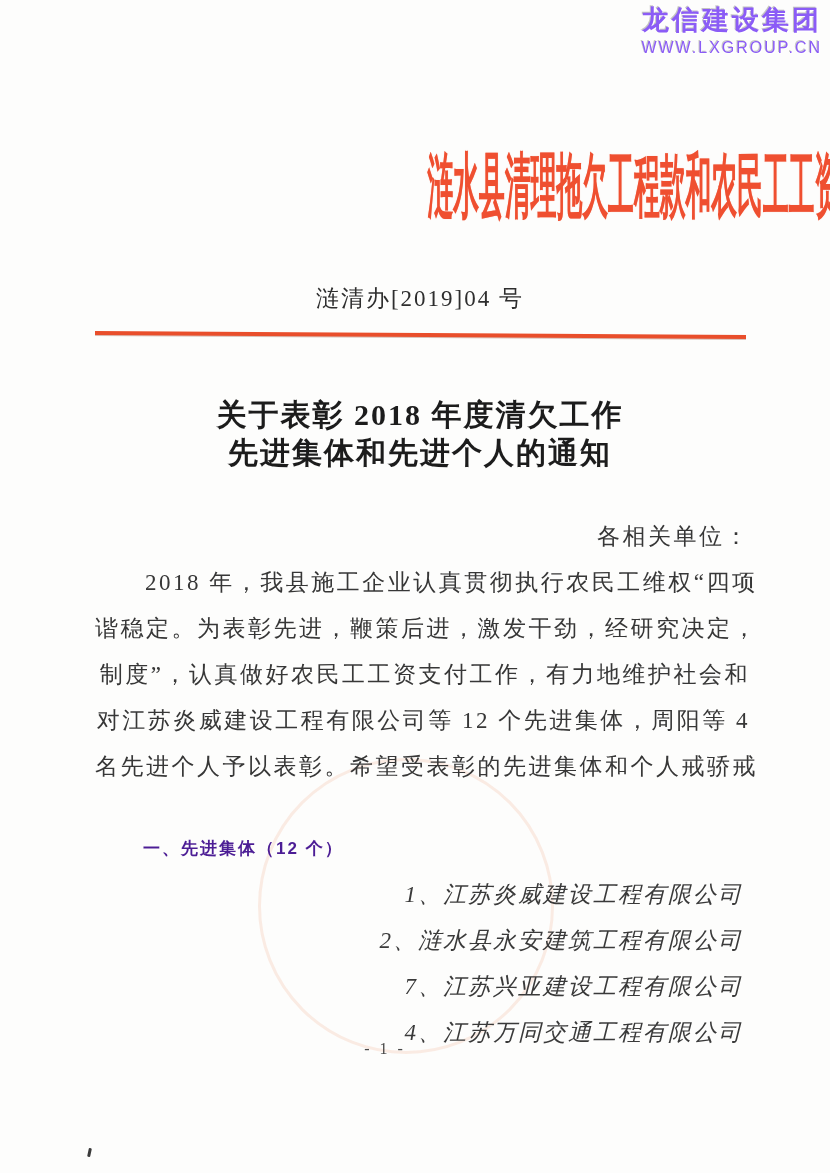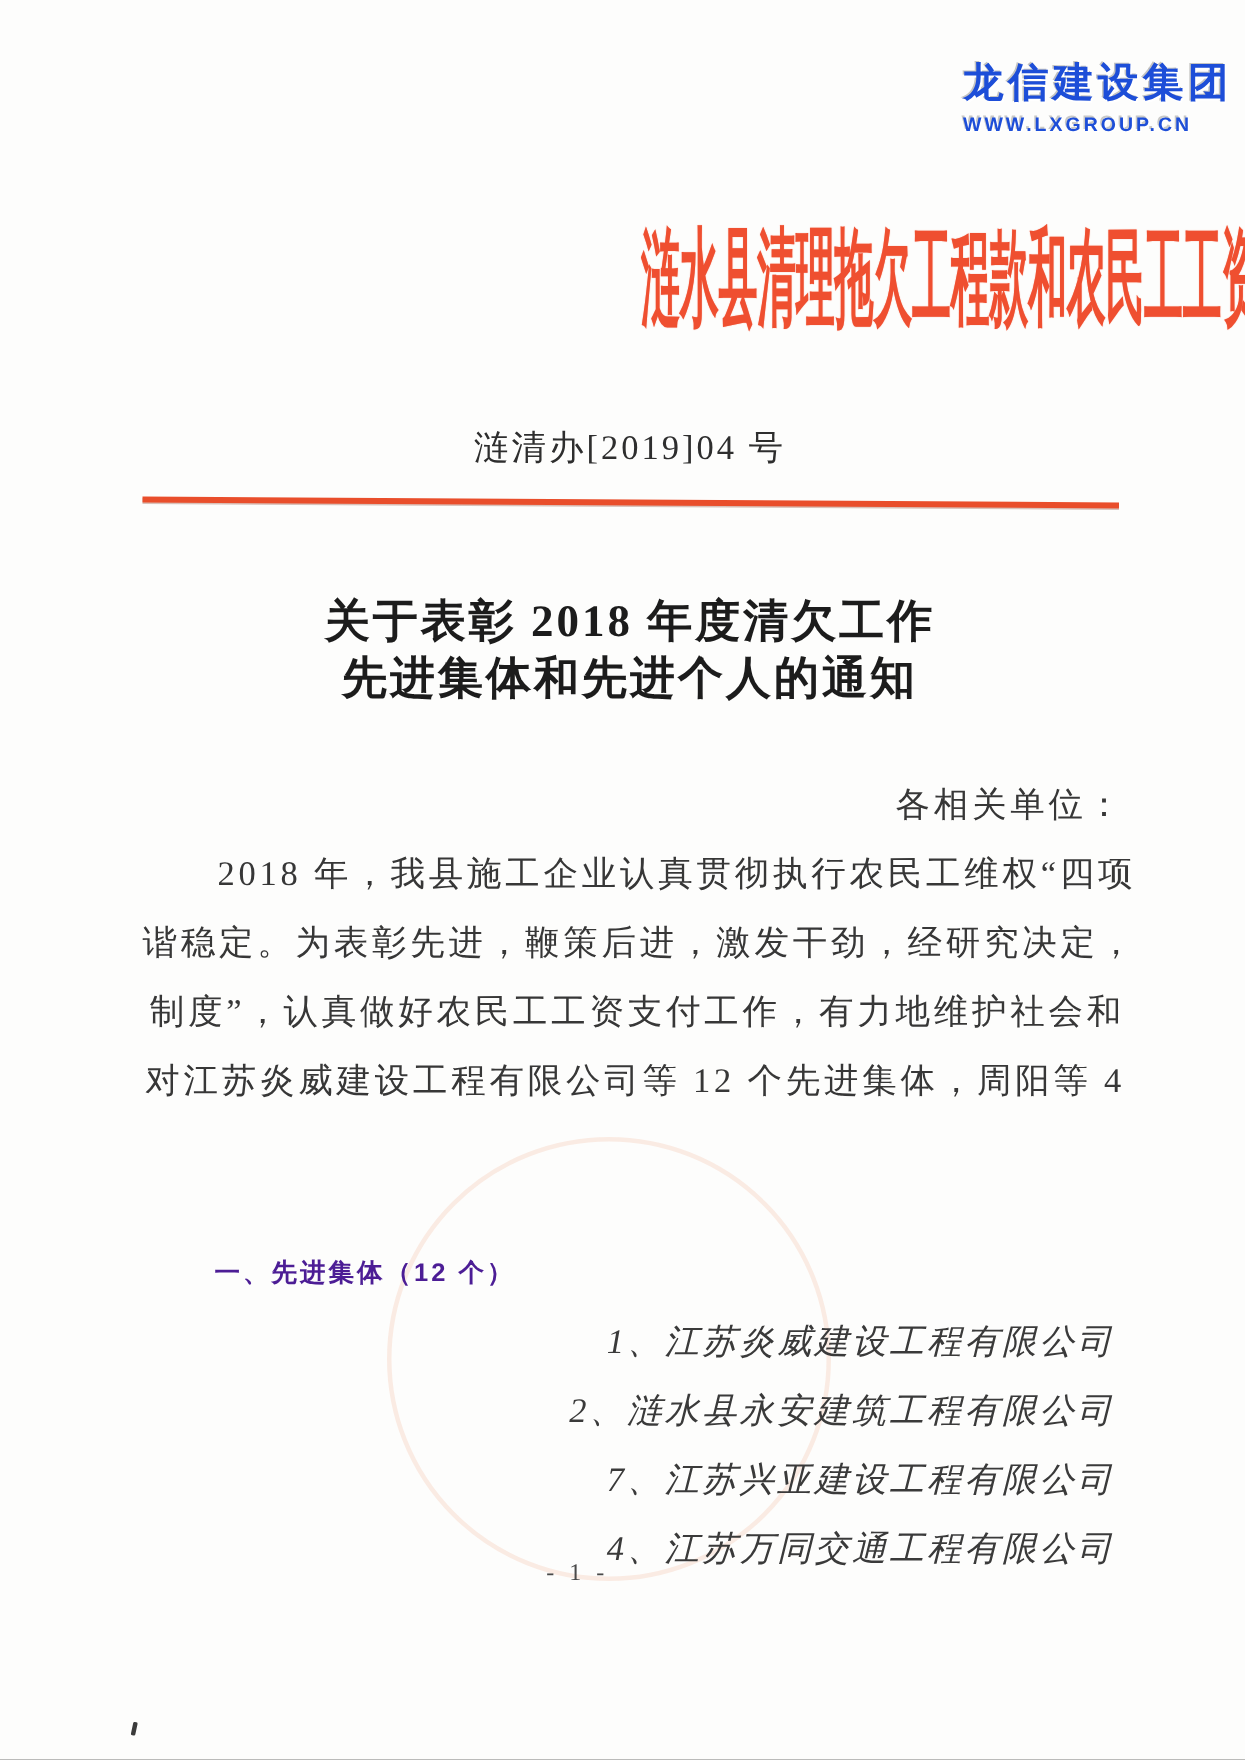--- a/index.html
+++ b/index.html
@@ -7,33 +7,33 @@
     position:relative;
     width:830px;height:1173px;
     background:#fdfdfc;
     overflow:hidden;
     font-family:"Liberation Serif","DejaVu Serif",serif;
     color:#3d3d3d;
   }
   
   .watermark{
     position:absolute;top:4px;right:8px;
-    color:#1d4ed8;
+    text-align:right;
+    color:#8b5cf6;
     user-select:none;
-    margin-top:35px;
   }
   .watermark .company{
     font-family:"Liberation Sans","DejaVu Sans",sans-serif;
     font-size:27px;font-weight:700;letter-spacing:3px;
     text-shadow:1px 1px 0 #ffffff,-1px -1px 0 #c4c4c2;
     line-height:32px;
   }
   .watermark .website{
     font-family:"Liberation Sans","DejaVu Sans",sans-serif;
-    font-size:13px;font-weight:700;letter-spacing:2px;
+    font-size:16px;font-weight:400;letter-spacing:2px;
     text-shadow:1px 1px 0 #ffffff,-1px -1px 0 #c9c9c7;
     line-height:24px;
   }
   
   .red-title-wrap{
     position:absolute;top:146px;left:0;width:830px;
     text-align:center;white-space:nowrap;
   }
   .red-title{
     display:inline-block;
@@ -126,20 +126,21 @@
     <div>关于表彰 2018 年度清欠工作</div>
     <div>先进集体和先进个人的通知</div>
   </div>
 
   <div class="body-text">
     <div class="line">各相关单位：</div>
     <div class="line indent">2018 年，我县施工企业认真贯彻执行农民工维权“四项</div>
     <div class="line">谐稳定。为表彰先进，鞭策后进，激发干劲，经研究决定，</div>
     <div class="line">制度”，认真做好农民工工资支付工作，有力地维护社会和</div>
     <div class="line">对江苏炎威建设工程有限公司等 12 个先进集体，周阳等 4</div>
+    <div class="line">名先进个人予以表彰。希望受表彰的先进集体和个人戒骄戒</div>
   </div>
 
   <div class="section-heading">一、先进集体（12 个）</div>
 
   <div class="company-list">
     <div class="line">1、江苏炎威建设工程有限公司</div>
     <div class="line">2、涟水县永安建筑工程有限公司</div>
     <div class="line">7、江苏兴亚建设工程有限公司</div>
     <div class="line">4、江苏万同交通工程有限公司</div>
   </div>

